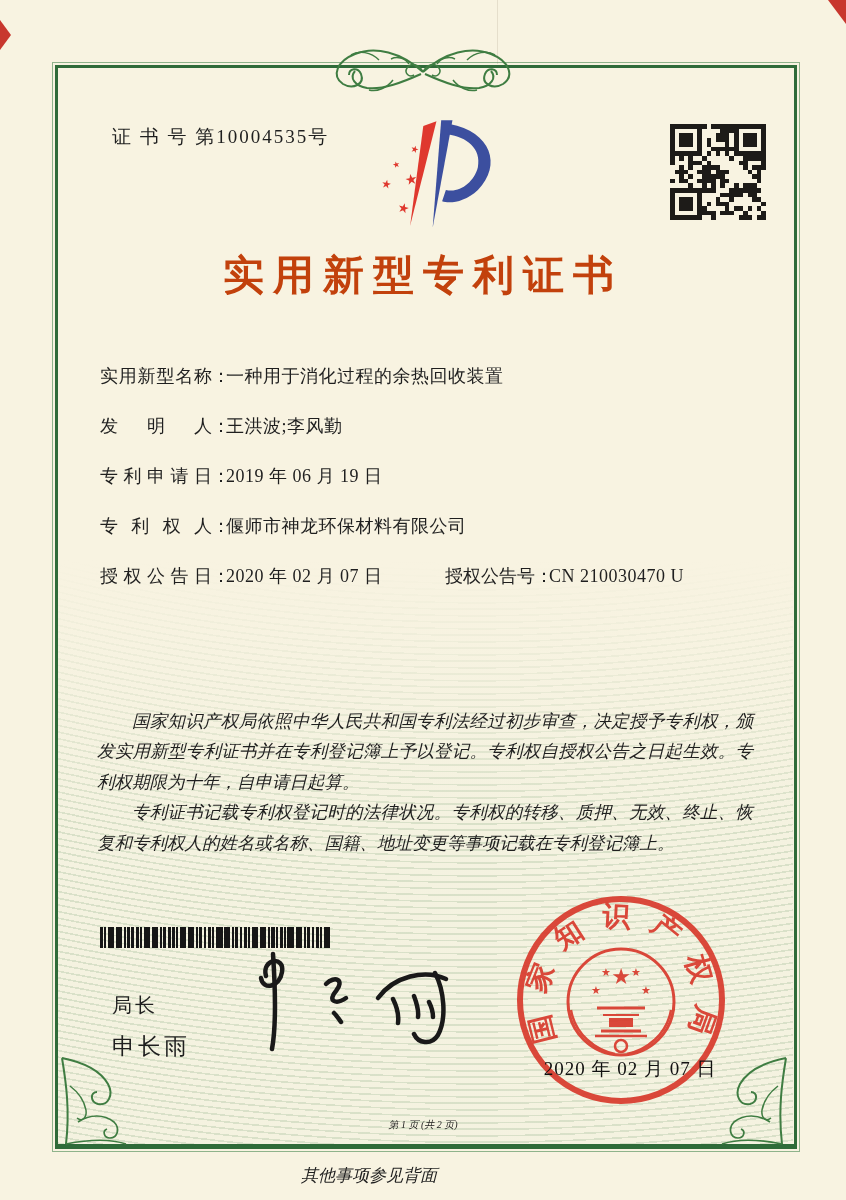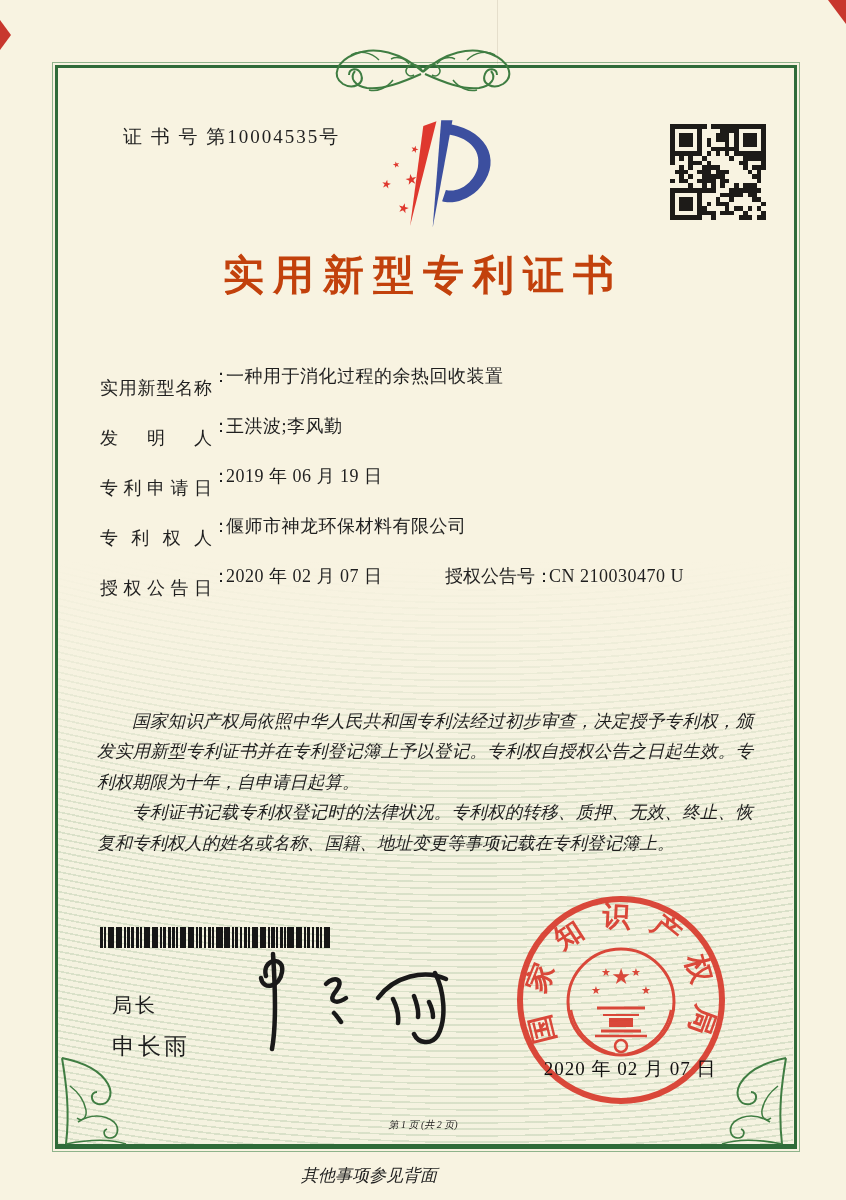--- a/index.html
+++ b/index.html
@@ -20,32 +20,32 @@
       linear-gradient(rgba(248,243,225,1) 0%, rgba(248,243,225,0) 45%),
       repeating-radial-gradient(2600px circle at 420px -1700px,
         rgba(106,158,112,0.22) 0 1.6px, rgba(233,240,221,0.25) 1.6px 6.5px);
   }
   
   .corner-red-left{left:0;top:20px;width:11px;height:30px;background:#c8372e;
     clip-path:polygon(0 0,100% 50%,0 100%);}
   .corner-red-right{right:0;top:0;width:18px;height:24px;background:#c8372e;
     clip-path:polygon(0 0,100% 0,100% 100%);}
   
-  .cert-no{left:123px;top:124px;font-size:19px;letter-spacing:2px;}
+  .cert-no{left:112px;top:124px;font-size:19px;letter-spacing:2px;}
   .logo{left:348px;top:108px;}
   .qr{left:670px;top:124px;width:96px;height:96px;display:grid;
       grid-template-columns:repeat(21,1fr);grid-template-rows:repeat(21,1fr);}
   .qr div{background:transparent;}
   .qr div.on{background:#1d1b18;}
   .title{left:0;top:248px;width:846px;text-align:center;
     font-size:41px;font-weight:bold;letter-spacing:9px;color:#c2410c;}
   
   .fields{left:100px;top:364px;width:660px;font-size:18px;}
   .row{height:50px;}
-  .lbl{display:inline-block;width:112px;text-align:justify;text-align-last:justify;vertical-align:top;margin-top:12px;}
+  .lbl{display:inline-block;width:112px;text-align:justify;text-align-last:justify;vertical-align:top;}
   .colon{display:inline-block;width:14px;}
   .val{letter-spacing:0.5px;}
   .lbl2{margin-left:58px;}
   
   .paras{left:97px;top:706px;width:656px;font-size:17.5px;line-height:1.74;
     text-align:justify;font-style:italic;}
   .paras p{margin:0;text-indent:2em;}
   
   .barcode{left:100px;top:927px;width:232px;height:21px;
     background:

